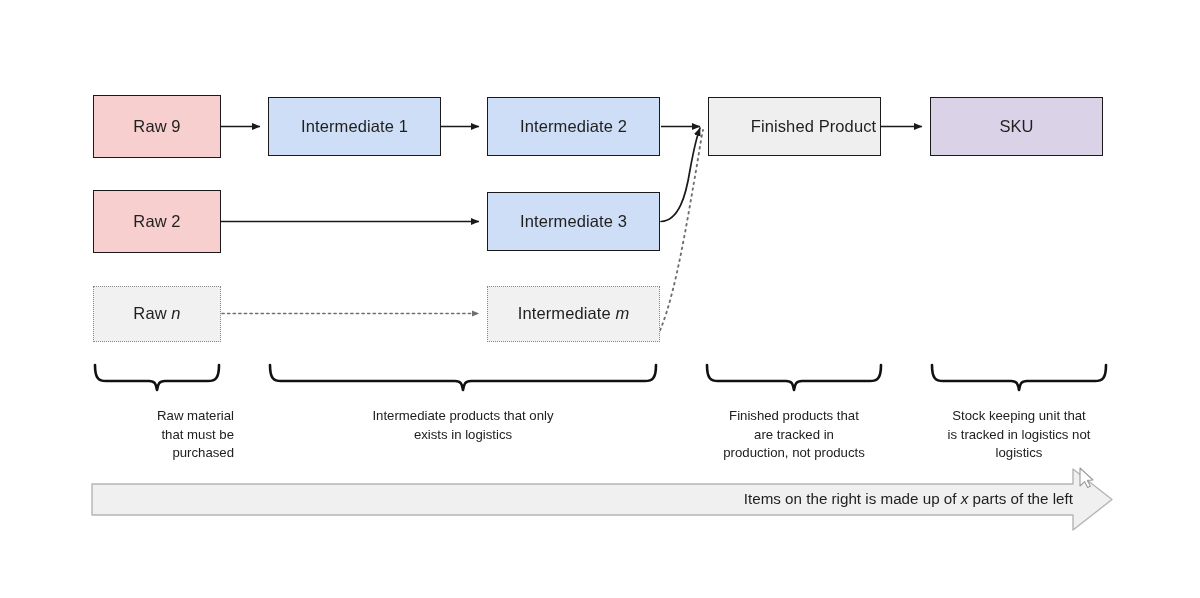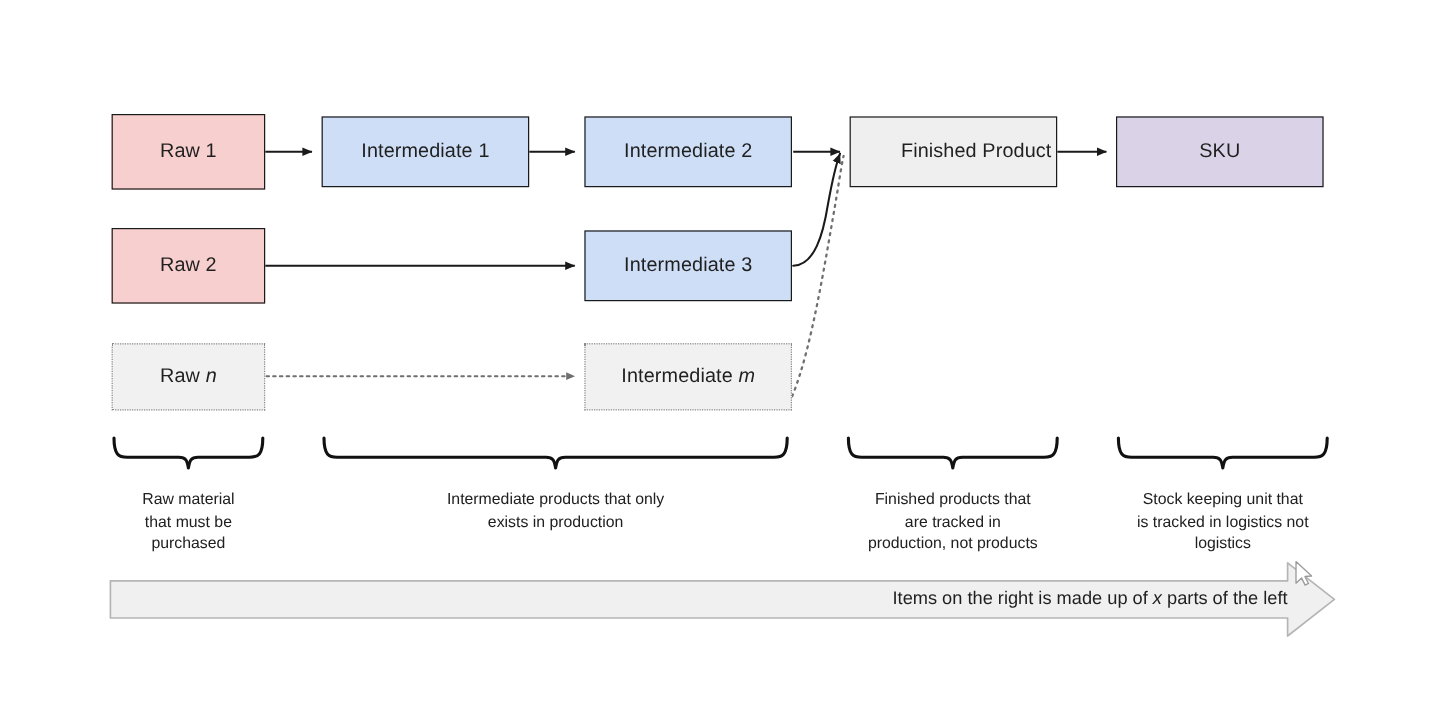--- a/index.html
+++ b/index.html
@@ -111,21 +111,21 @@
                C 1020 384 1021 381 1027 381 L 1095 381 C 1102 381 1106 379 1106 365" fill="none" stroke="#111111" stroke-width="2.6" stroke-linecap="round" stroke-linejoin="round"></path>
     </g>
 
     <path d="M 92 484 L 1073 484 L 1073 469 L 1112 499.5 L 1073 530 L 1073 515 L 92 515 Z" fill="#f0f0f0" stroke="#b5b5b5" stroke-width="1.4" stroke-linejoin="round"></path>
 
     <path d="M 1080 468 L 1080 486 L 1084.6 481.6 L 1087.6 487.6 L 1090.4 486.2
              L 1087.4 480.4 L 1093 480 Z" fill="#ffffff" stroke="#9b9b9b" stroke-width="1.1" stroke-linejoin="round"></path>
   </svg>
 
   <div class="node solid" style="left:93px; top:95px; width:128px; height:63px; background:#f6cfce;">
-    <span>Raw 1</span>
+    <span>Raw 9</span>
   </div>
 
   <div class="node solid" style="left:93px; top:190px; width:128px; height:63px; background:#f6cfce;">
     <span>Raw 2</span>
   </div>
 
   <div class="node dotted" style="left:93px; top:286px; width:128px; height:56px; background:#f1f1f1;">
     <span><span>Raw </span><span class="ital">n</span></span>
   </div>
 
@@ -146,29 +146,29 @@
   </div>
 
   <div class="node solid" style="left:708px; top:97px; width:173px; height:59px; background:#efefef;padding-left:38px;">
     <span>Finished Product</span>
   </div>
 
   <div class="node solid" style="left:930px; top:97px; width:173px; height:59px; background:#dad3e8;">
     <span>SKU</span>
   </div>
 
-  <div class="caption" style="left:80px; top:407px; width:154px;">
+  <div class="caption" style="left:80px; top:407px; width:154px;text-align:right;">
     <div>Raw material</div>
     <div>that must be</div>
     <div>purchased</div>
   </div>
 
   <div class="caption" style="left:313px; top:407px; width:300px;">
     <div>Intermediate products that only</div>
-    <div>exists in production</div>
+    <div>exists in logistics</div>
   </div>
 
   <div class="caption" style="left:689px; top:407px; width:210px;">
     <div>Finished products that</div>
     <div>are tracked in</div>
     <div>production, not products</div>
   </div>
 
   <div class="caption" style="left:916px; top:407px; width:206px;">
     <div>Stock keeping unit that</div>

